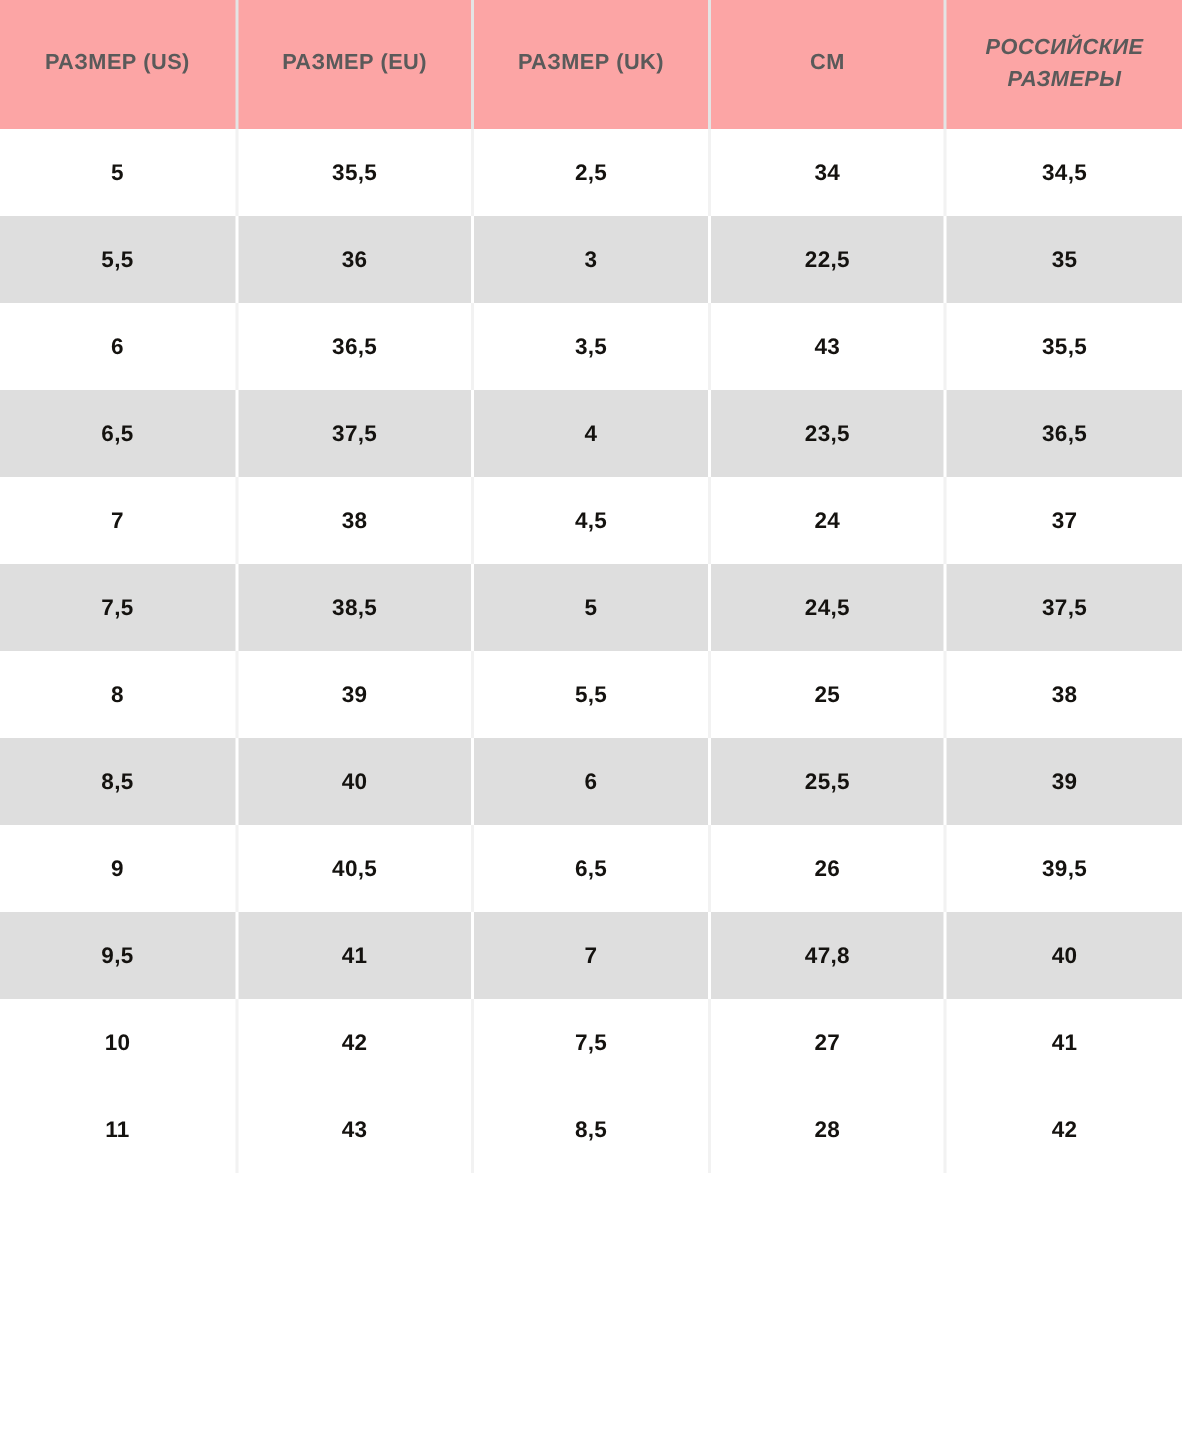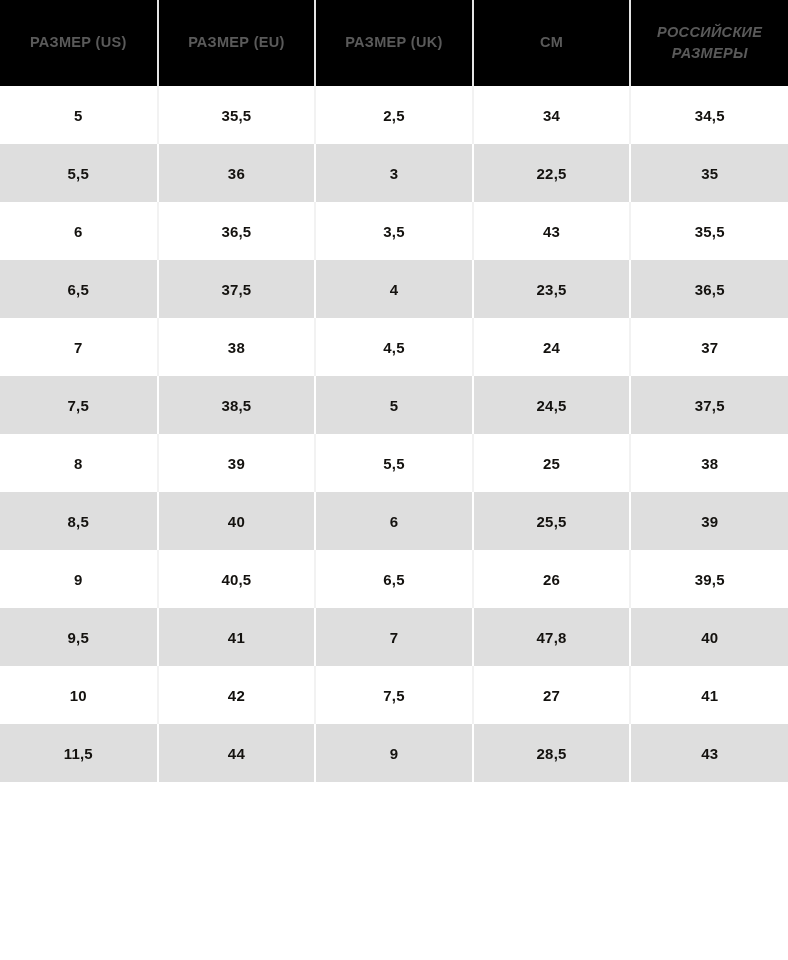--- a/index.html
+++ b/index.html
@@ -16,21 +16,21 @@
 
   .size-table {
     width: 788px;
     border-collapse: collapse;
     table-layout: fixed;
   }
 
   .size-table col { width: 20%; }
 
   thead tr.header-row {
-    background: #000000;
+    background: #fca5a5;
   }
 
   thead th.header-cell {
     height: 86px;
     box-sizing: border-box;
     padding: 6px 8px;
     text-align: center;
     vertical-align: middle;
     color: #5a5a5a;
     font-size: 14.5px;
@@ -151,21 +151,21 @@
         <td class="data-cell">47,8</td>
         <td class="data-cell">40</td>
       </tr>
       <tr class="data-row row-odd">
         <td class="data-cell">10</td>
         <td class="data-cell">42</td>
         <td class="data-cell">7,5</td>
         <td class="data-cell">27</td>
         <td class="data-cell">41</td>
       </tr>
-      <tr class="data-row row-even">
-        <td class="data-cell">11,5</td>
-        <td class="data-cell">44</td>
-        <td class="data-cell">9</td>
-        <td class="data-cell">28,5</td>
+      <tr class="data-row row-odd">
+        <td class="data-cell">11</td>
         <td class="data-cell">43</td>
+        <td class="data-cell">8,5</td>
+        <td class="data-cell">28</td>
+        <td class="data-cell">42</td>
       </tr>
     </tbody>
 </table>
 
 </body></html>

